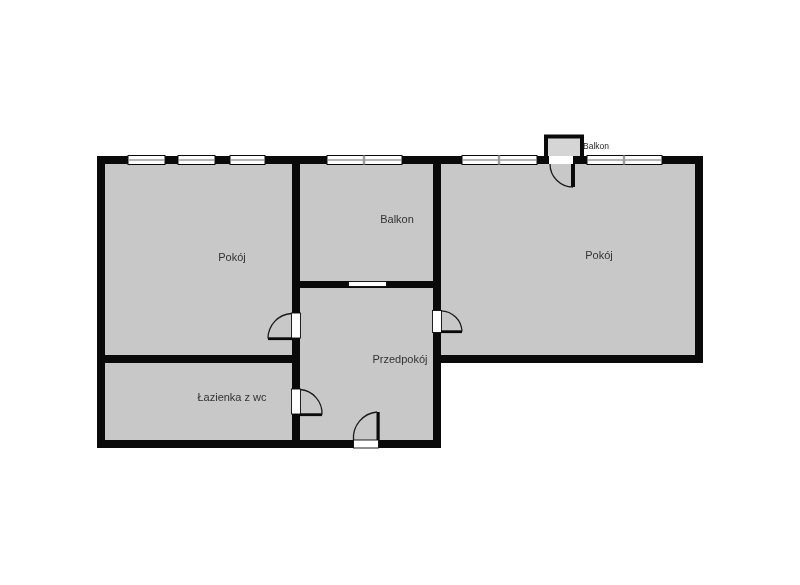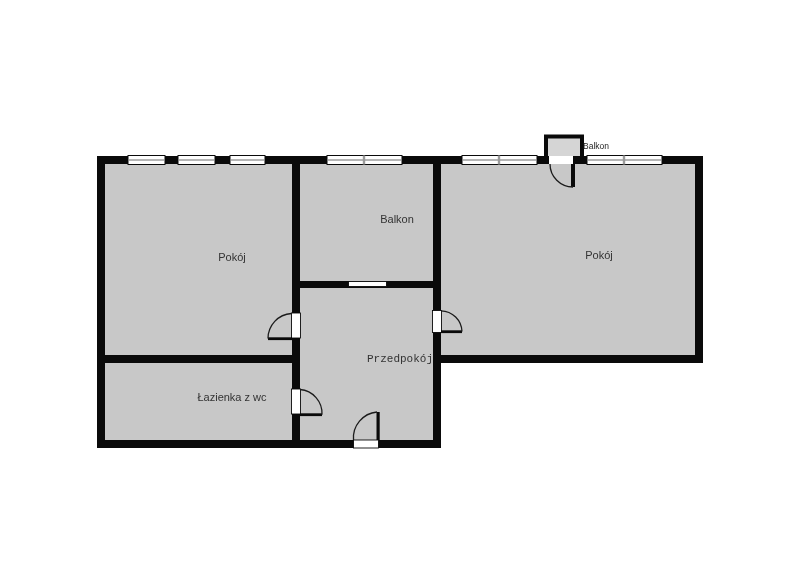--- a/index.html
+++ b/index.html
@@ -123,18 +123,18 @@
       <path class="arc" d="M 353.5 440 A 26 26 0 0 1 377 412"></path>
     </g>
   </svg>
 
   <div class="room-label" style="left:200px;top:257px;">Pokój</div>
 
   <div class="room-label" style="left:365px;top:219px;">Balkon</div>
 
   <div class="room-label" style="left:567px;top:255px;">Pokój</div>
 
-  <div class="room-label" style="left:368px;top:359px;font-family:Liberation Mono, monospace;">Przedpokój</div>
+  <div class="room-label" style="left:368px;top:359px;">Przedpokój</div>
 
   <div class="room-label" style="left:200px;top:397px;">Łazienka z wc</div>
 
   <div class="room-label balcony-label" style="left:564px;top:146px;">Balkon</div>
 </div>
 
 </body></html>

